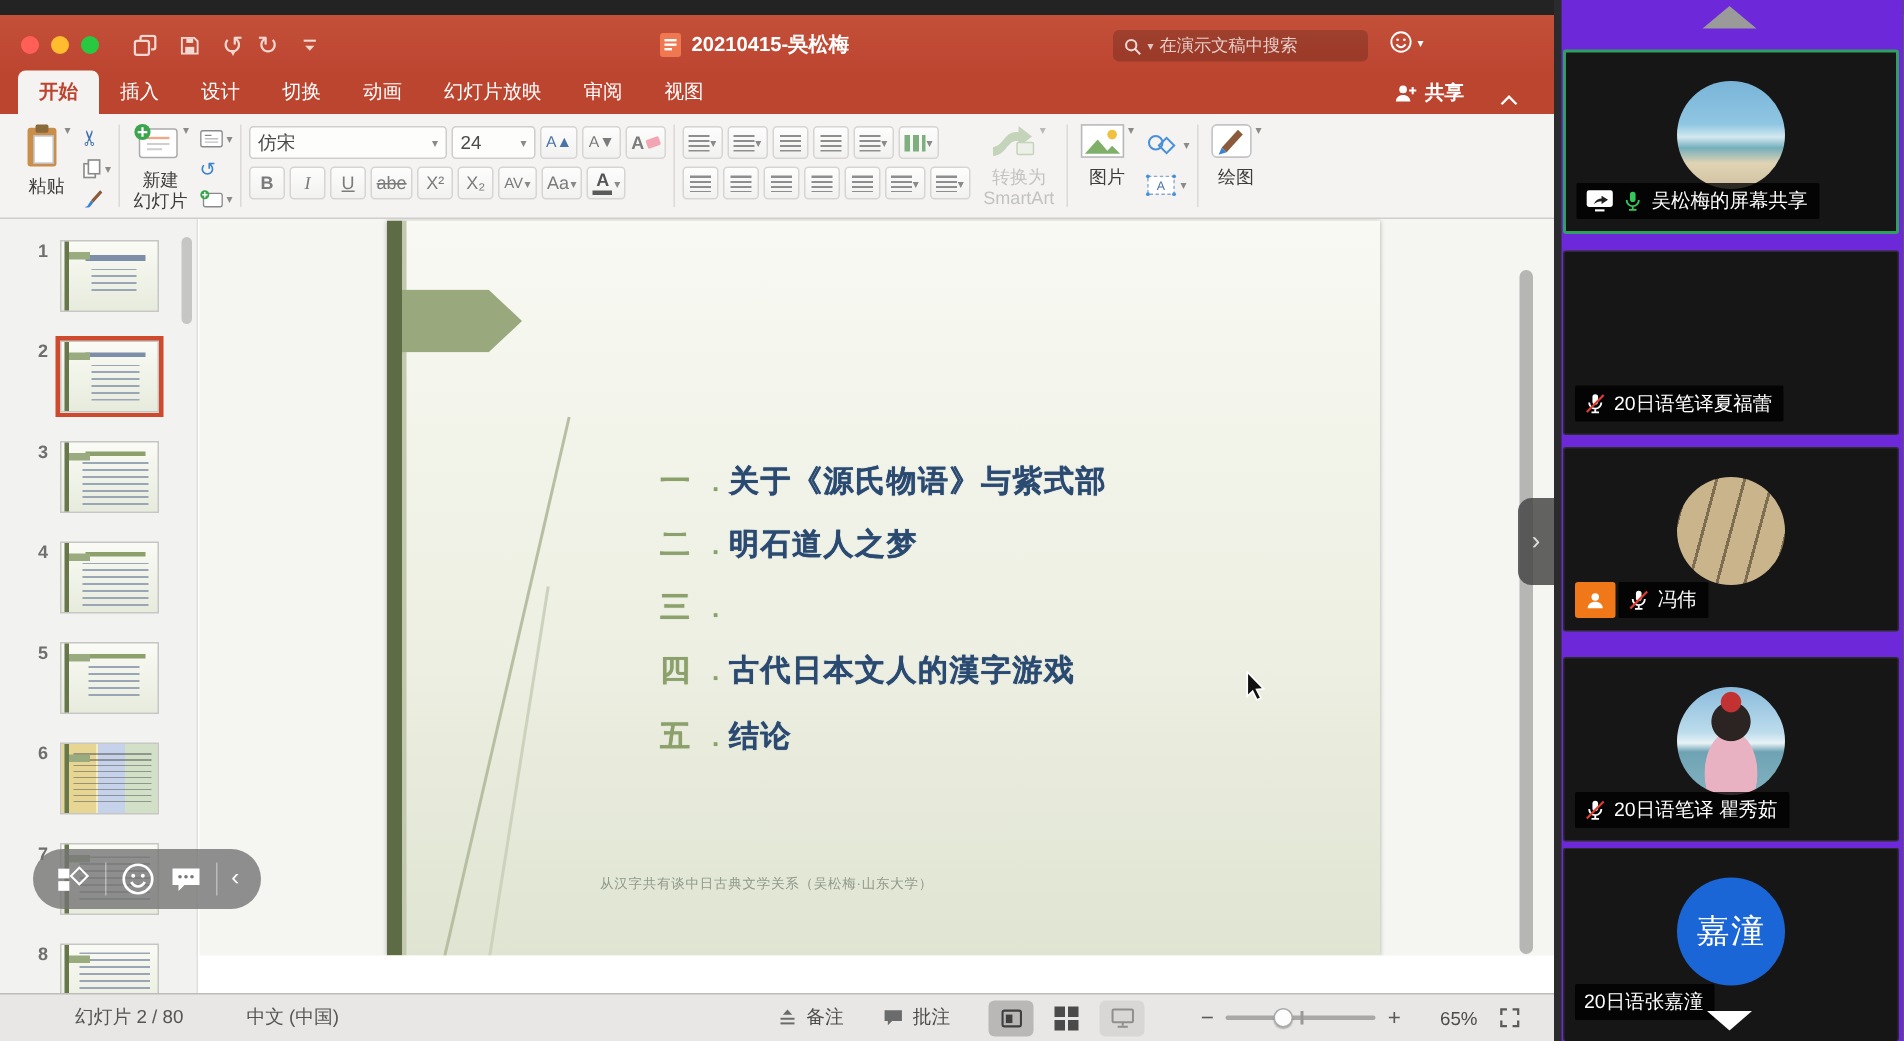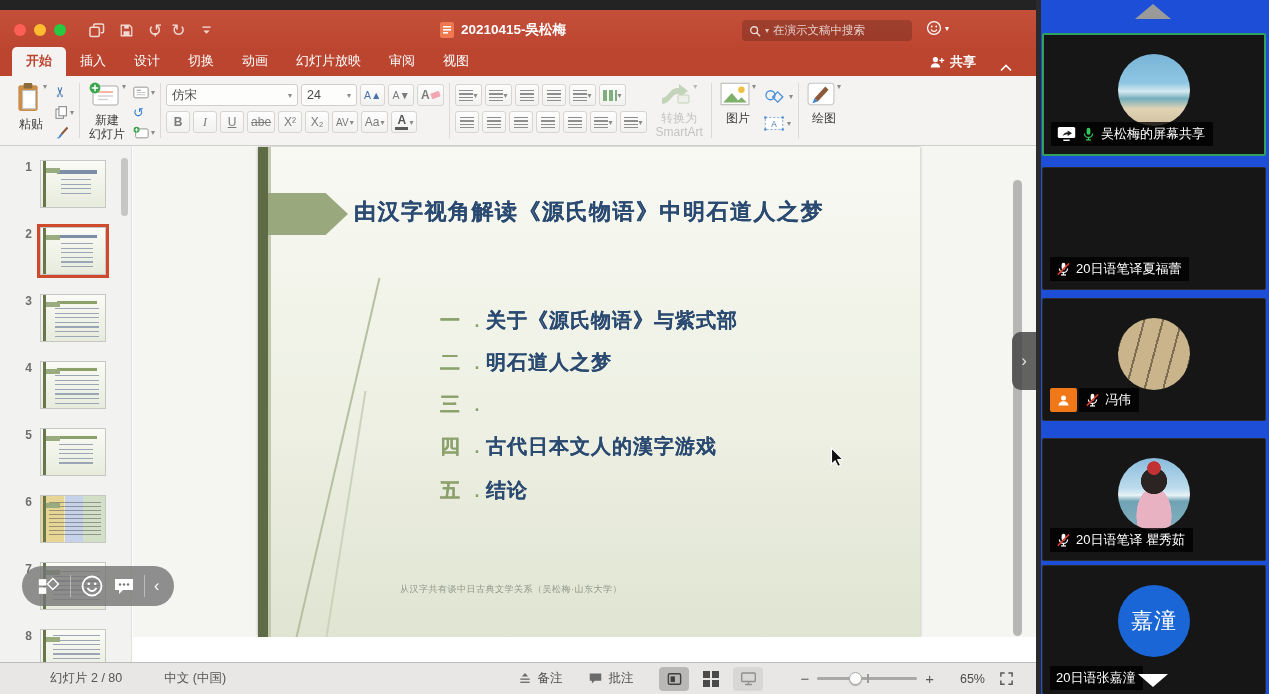--- a/index.html
+++ b/index.html
@@ -96,21 +96,21 @@
 .zsign{font-size:15px;color:#5a5a5a;padding:0 8px;}
 .ztrack{position:relative;width:100px;height:3px;background:#a9a8a6;border-radius:2px;}
 .ztick{position:absolute;left:50%;top:-3px;width:1.5px;height:9px;background:#9a9a98;}
 .zknob{position:absolute;left:32px;top:-5px;width:13px;height:13px;border-radius:50%;background:#fdfdfd;border:1px solid #aaa;box-shadow:0 1px 1px rgba(0,0,0,.25);}
 .zpct{margin:0 14px 0 18px;color:#4c4c4c;}
 .fsico{margin-right:22px;}
 
 .pill{position:absolute;left:22px;top:556px;width:152px;height:40px;border-radius:20px;background:rgba(116,116,116,.8);display:flex;align-items:center;justify-content:space-around;padding:0 10px;z-index:6;}
 .pillsep{width:1px;height:22px;background:rgba(255,255,255,.4);}
 
-.meet{position:absolute;left:1036px;top:0;width:233px;height:694px;background:#1d4ed8;box-shadow:inset 5px 0 0 #2b2b2d;}
+.meet{position:absolute;left:1036px;top:0;width:233px;height:694px;background:#6d28d9;box-shadow:inset 5px 0 0 #2b2b2d;}
 .tri-up{position:absolute;left:50%;top:4px;transform:translateX(-50%);width:0;height:0;border-left:18px solid transparent;border-right:18px solid transparent;border-bottom:15px solid #9a9a9a;}
 .tri-down{position:absolute;left:50%;bottom:7px;transform:translateX(-50%);width:0;height:0;border-left:15px solid transparent;border-right:15px solid transparent;border-top:13px solid #fff;z-index:4;}
 .tile{position:absolute;left:6px;width:224px;height:123px;background:#161616;border:1px solid #2c2c2c;border-radius:2px;}
 .tile.active{border:2px solid #2fa05f;}
 .avatar{position:absolute;left:50%;top:19px;transform:translateX(-50%);width:72px;height:72px;border-radius:50%;overflow:hidden;}
 .av1{background:linear-gradient(180deg,#79b4d8 0%,#8fc6e2 40%,#d4e9f0 52%,#74aebc 62%,#e0d4b4 76%,#cfc0a0 100%);}
 .av2{background:radial-gradient(circle at 63% 26%,#241d1a 0 15%,rgba(36,29,26,0) 16%),radial-gradient(ellipse at 56% 66%,#8a3f2c 0 30%,rgba(138,63,44,0) 31%),linear-gradient(115deg,#e9dec2 0%,#dccfae 55%,#c9b громад 100%),linear-gradient(115deg,#e9dec2 0%,#d8caa8 100%);}
 .av3{background:repeating-linear-gradient(105deg,rgba(52,38,22,0) 0 7px,rgba(52,38,22,.5) 7px 9px,rgba(52,38,22,0) 9px 18px),radial-gradient(circle at 50% 50%,#c9b48c 0 70%,#b9a278 100%);}
 .av4{background:radial-gradient(circle at 50% 14%,#c23232 0 9%,rgba(194,50,50,0) 10%),radial-gradient(circle at 50% 32%,#2b2422 0 21%,rgba(43,36,34,0) 22%),radial-gradient(ellipse at 50% 80%,#e9b2c2 0 34%,rgba(233,178,194,0) 35%),linear-gradient(180deg,#8abbdc 0%,#bcdcec 42%,#e8f2f6 52%,#6fa3b4 60%,#83b2c0 100%);}
 .av5{background:#1b66d6;display:flex;align-items:center;justify-content:center;color:#fff;font-size:22px;letter-spacing:1px;}
@@ -497,21 +497,20 @@
       <div class="thumb-scroll"></div>
     </div>
 
     <div class="editor">
       <div class="slide">
         <div class="slide-bar"></div>
         <div class="slide-bar2"></div>
         <div class="deco1"></div>
         <div class="deco2"></div>
         <div class="slide-arrow"></div>
-        <div class="slide-title">由汉字视角解读《源氏物语》中明石道人之梦</div>
         <div class="slist">
           <div class="sitem">
               <span class="num">一</span>
               <span class="sep">.</span>
               <span class="txt">关于《源氏物语》与紫式部</span>
             </div>
           <div class="sitem">
               <span class="num">二</span>
               <span class="sep">.</span>
               <span class="txt">明石道人之梦</span>
@@ -693,21 +692,21 @@
             </svg>
           <span>20日语笔译 瞿秀茹</span>
         </div>
       </div>
     </div>
 
     <div class="tile" style="top:565px;height:129px;border-bottom:none;">
       <div class="avatar av5">
           <span>嘉潼</span>
         </div>
-      <div class="plabel-row" style="bottom:4px;">
+      <div class="plabel-row" style="bottom:14px;">
         <div class="plabel">
           <span>20日语张嘉潼</span>
         </div>
       </div>
     </div>
 
     <div class="tri-down"></div>
   </aside>
 
   <svg class="cursor" width="15" height="21" viewBox="0 0 15 21">

